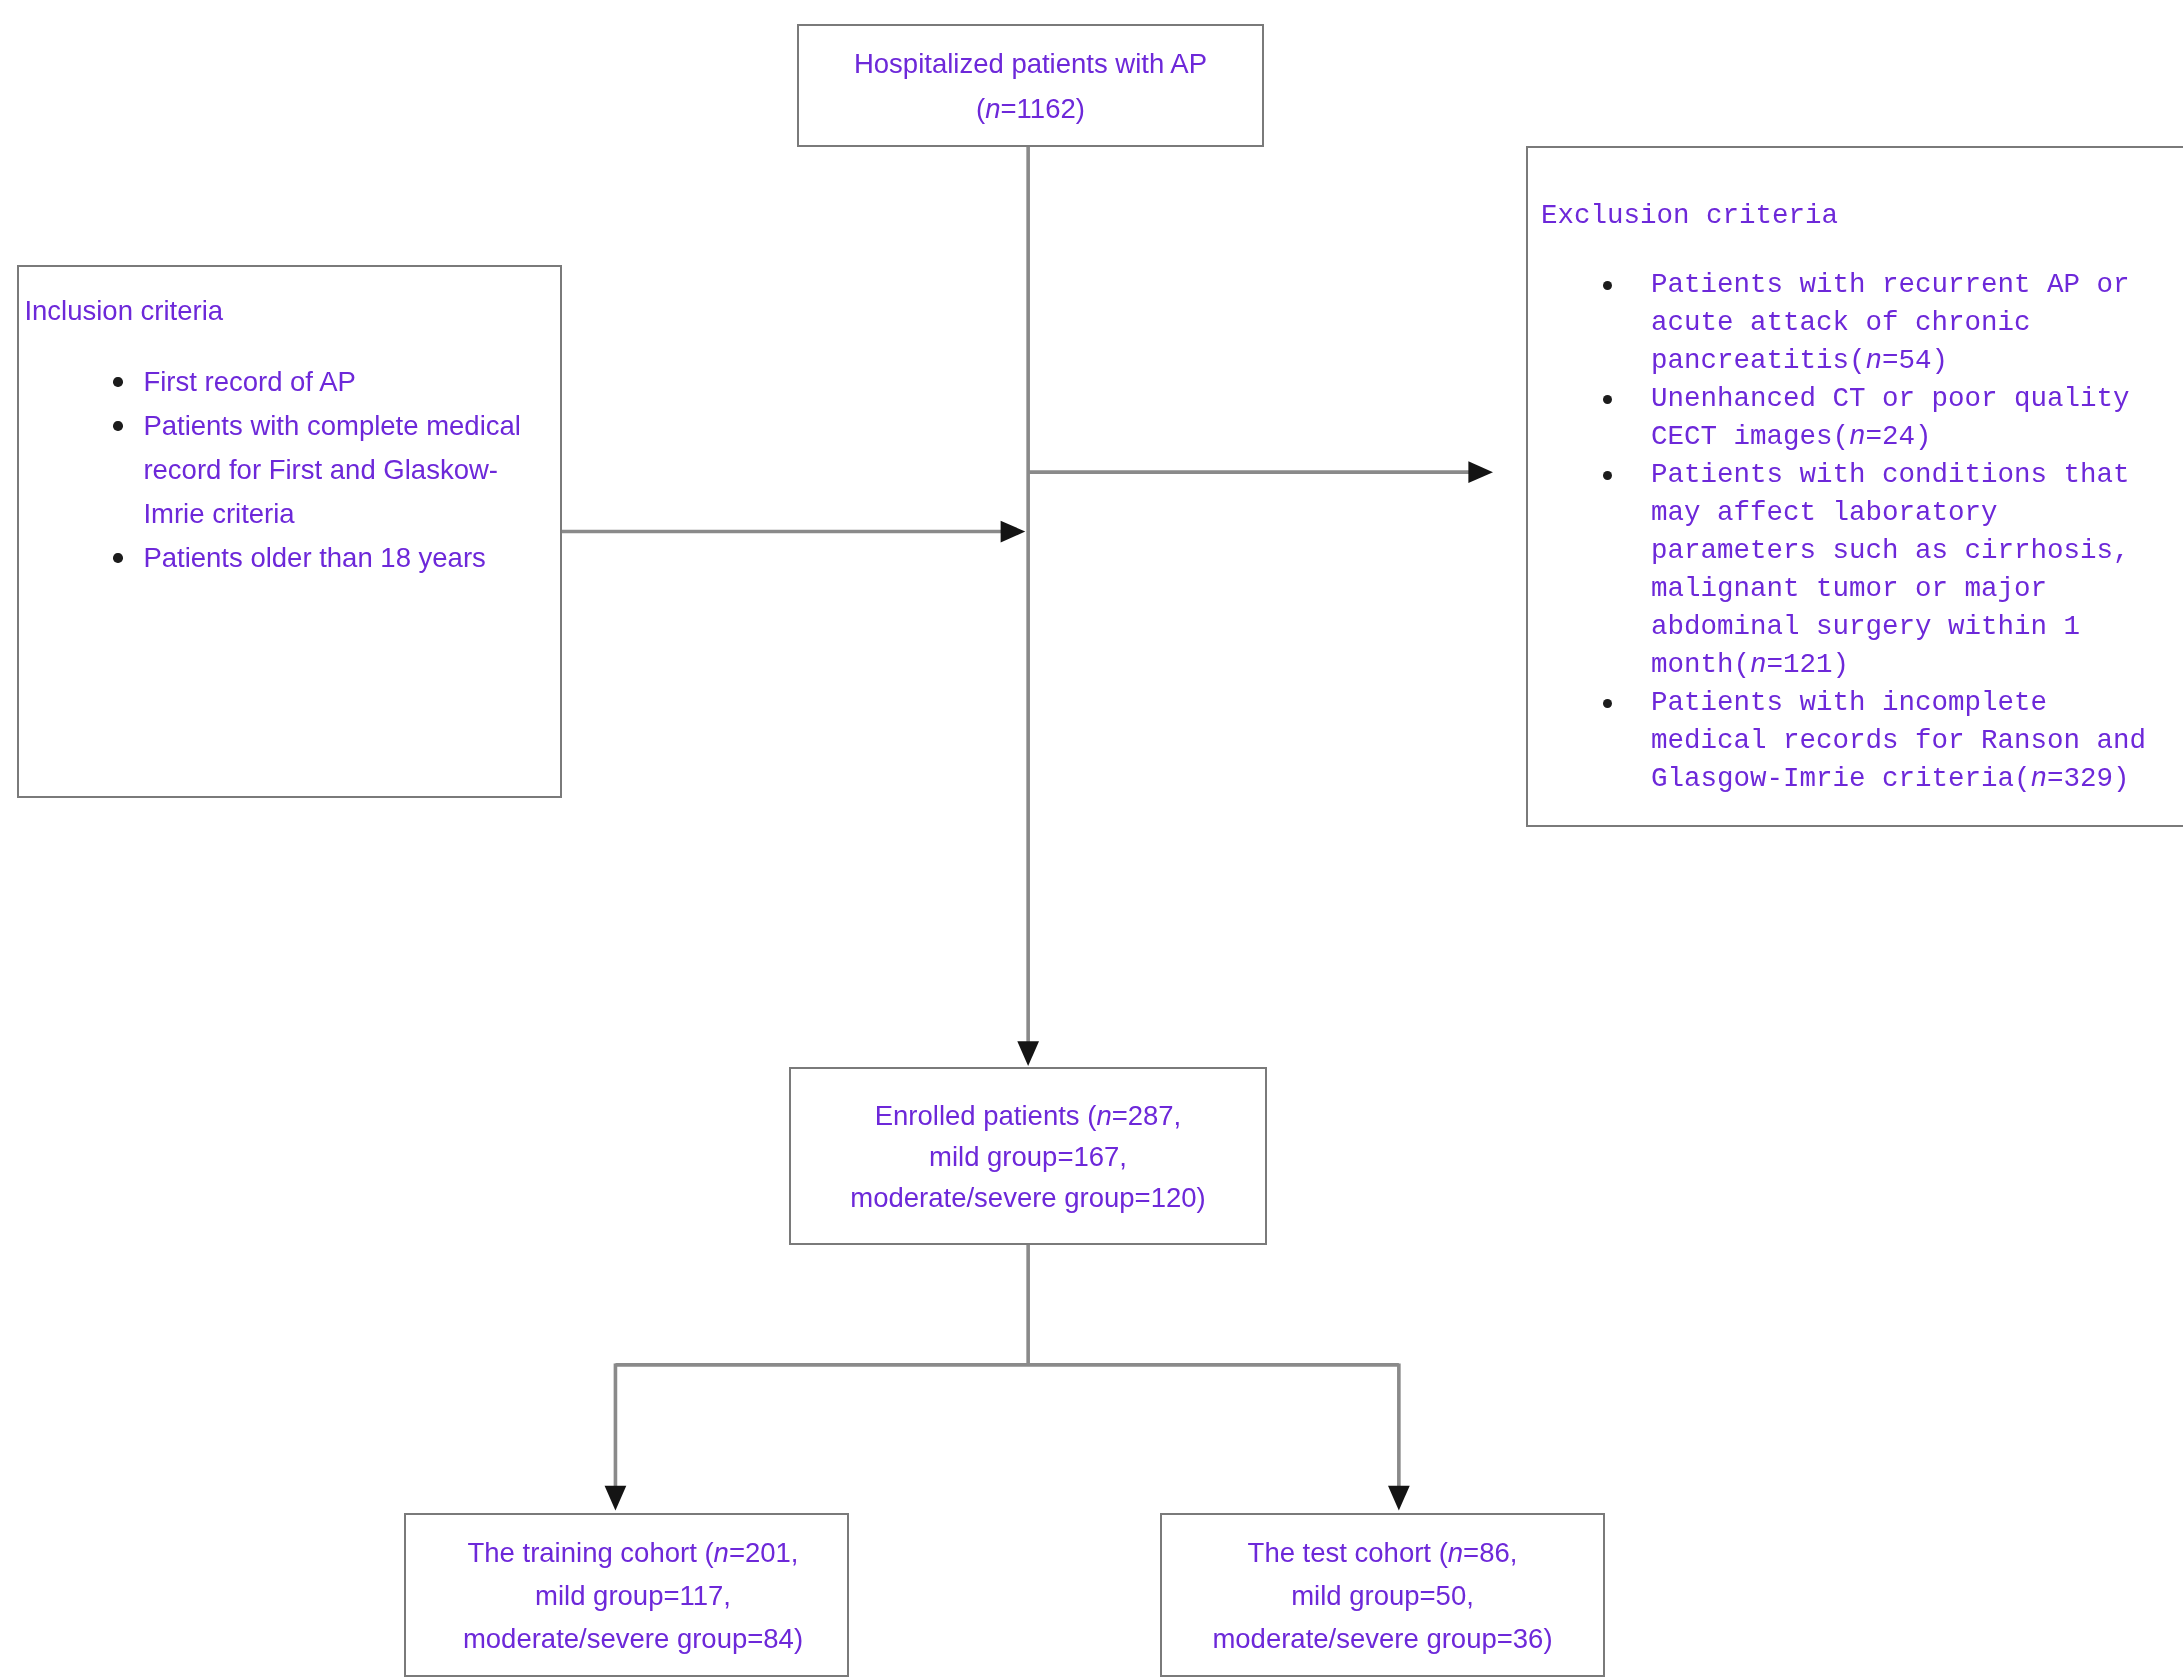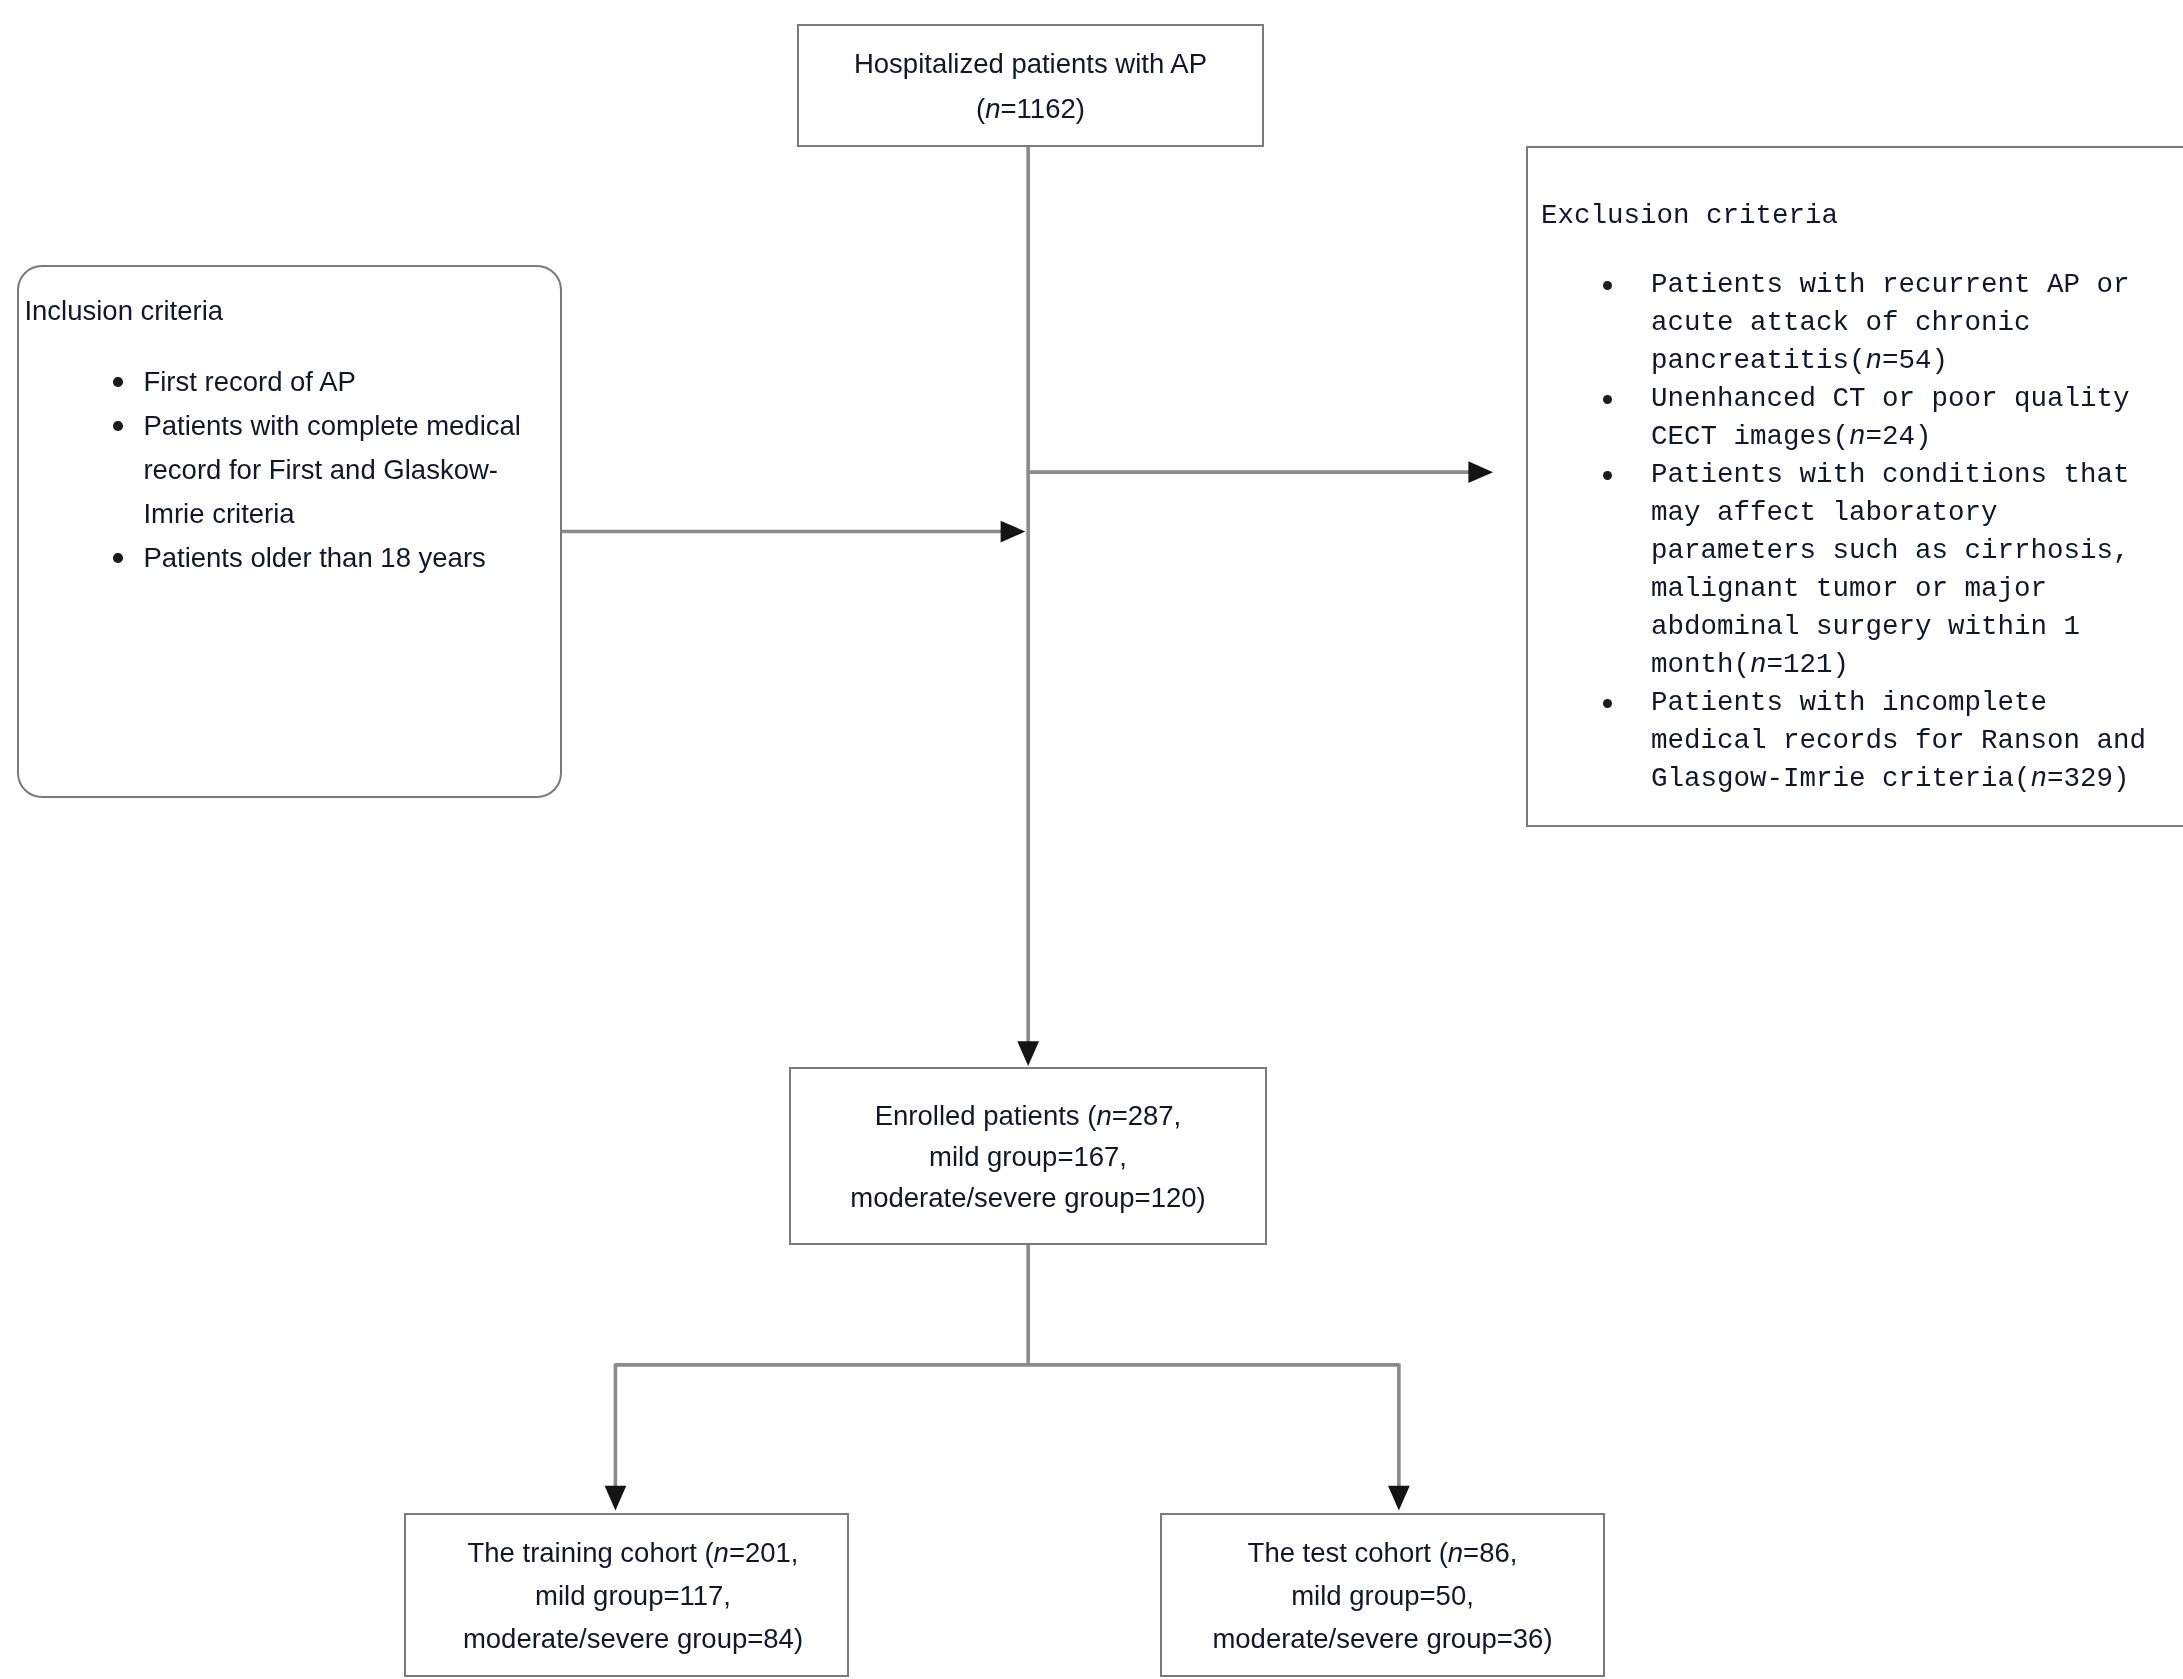--- a/index.html
+++ b/index.html
@@ -6,21 +6,21 @@
     margin: 0;
     padding: 0;
     background: #ffffff;
   }
   #canvas {
     position: relative;
     width: 2034px;
     height: 1680px;
     background: #ffffff;
     font-family: "Liberation Sans", "DejaVu Sans", sans-serif;
-    color: #0f172a;
+    color: #6d28d9;
     font-size: 27.5px;
   }
   #connector-layer {
     position: absolute;
     left: 0; top: 0;
     width: 2183px;
     height: 1680px;
   }
   .box {
     position: absolute;
@@ -34,21 +34,21 @@
     justify-content: center;
     align-items: center;
     text-align: center;
   }
   .center-box .bline { display: block; }
   #top-box { left: 797px; top: 24px;  width: 467px; height: 123px; line-height: 45px; }
   #enrolled-box { left: 789px; top: 1067px; width: 478px; height: 178px; line-height: 41px; }
   #training-box { left: 404px;  top: 1513px; width: 445px; height: 164px; line-height: 43px; padding-left: 13px; }
   #test-box     { left: 1160px; top: 1513px; width: 445px; height: 164px; line-height: 43px; }
 
-  #inclusion-box { left: 17.4px; top: 265px; width: 545px; height: 533px; border-radius: 25px; }
+  #inclusion-box { left: 17.4px; top: 265px; width: 545px; height: 533px; }
   #inclusion-box .crit-title { margin: 22px 0 0 5px; line-height: 44px; }
   #inclusion-box ul { margin: 27px 0 0 0; padding: 0 0 0 124px; width: 387px; line-height: 44px; }
   #inclusion-box li { position: relative; list-style: none; }
   #inclusion-box li::before {
     content: ""; position: absolute; left: -30px; top: 17.4px;
     width: 9.4px; height: 9.4px; border-radius: 50%; background: #1c1c1c;
   }
 
   #exclusion-box { left: 1526px; top: 146px; width: 673px; height: 681px; font-family: Liberation Mono, monospace; }
   #exclusion-box .crit-title { margin: 49px 0 0 13px; line-height: 38px; }

